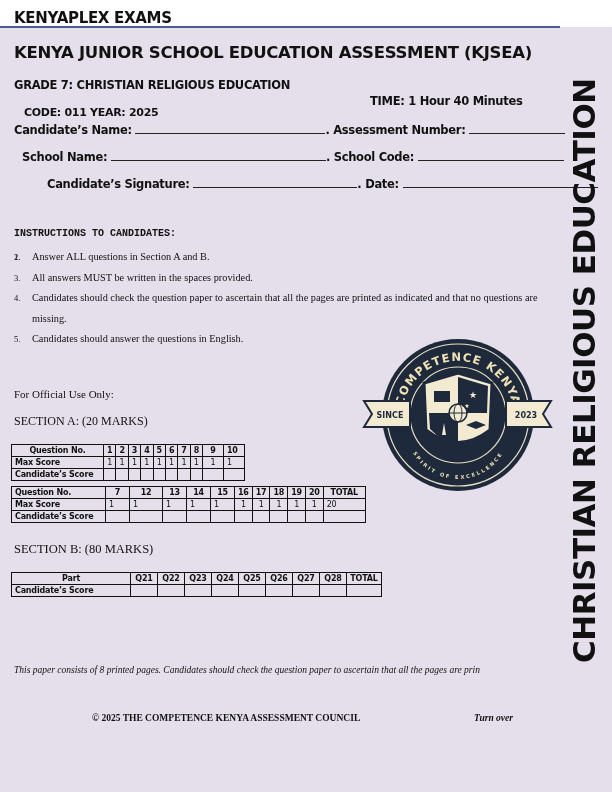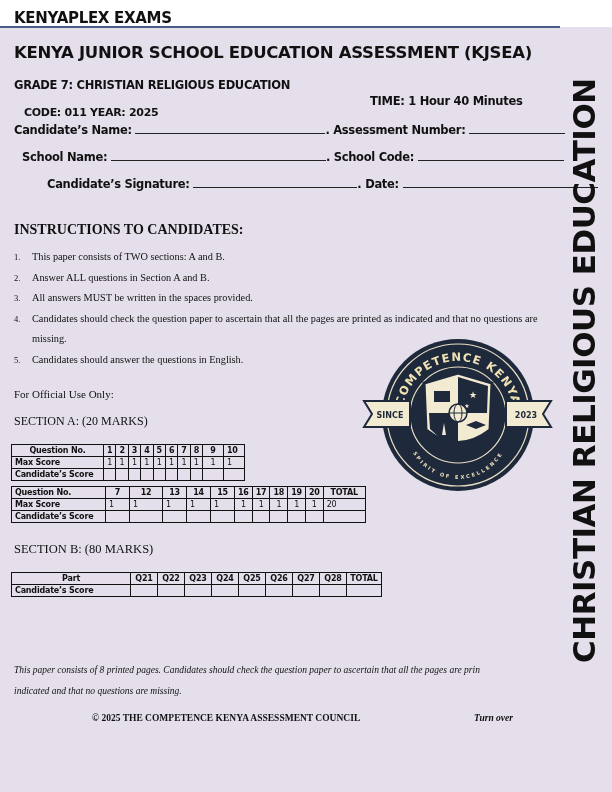--- a/index.html
+++ b/index.html
@@ -7,21 +7,21 @@
   .topband { position:absolute; left:0; top:0; width:612px; height:27px; background:#ffffff; }
   .brand { position:absolute; left:14px; top:9px; font-family:"DejaVu Sans", sans-serif; font-weight:bold; font-size:15px; letter-spacing:-0.3px; color:#111; }
   .rule { position:absolute; left:0; top:26px; width:560px; height:2px; background:#4a5d86; }
   .title { position:absolute; left:14px; top:43px; font-family:"DejaVu Sans", sans-serif; font-weight:bold; font-size:16.5px; letter-spacing:-0.3px; }
   .grade { position:absolute; left:14px; top:78px; font-family:"DejaVu Sans", sans-serif; font-weight:bold; font-size:11.5px; letter-spacing:-0.3px; }
   .code { position:absolute; left:24px; top:94px; font-family:"DejaVu Sans", sans-serif; font-weight:bold; font-size:11px; letter-spacing:-0.3px;margin-top:12px; }
   .time { position:absolute; left:370px; top:94px; font-family:"DejaVu Sans", sans-serif; font-weight:bold; font-size:11.5px; letter-spacing:-0.3px; }
   .field-row { position:absolute; left:14px; font-family:"DejaVu Sans", sans-serif; font-weight:bold; font-size:11.5px; letter-spacing:-0.3px; white-space:nowrap; }
   .blank { display:inline-block; border-bottom:1px solid #222; height:10px; vertical-align:baseline; }
   .serif { font-family:"Liberation Serif", serif; }
-  .instr-head { position:absolute; left:14px; top:222px; font-size:14px; font-weight:bold; }
+  .instr-head { position:absolute; left:14px; top:228px; font-size:10px; font-weight:bold;font-family:Liberation Mono, monospace; }
   .instr { position:absolute; left:14px; top:247px; width:545px; font-size:10.3px; margin:0; padding:0; list-style:none; }
   .instr li { position:relative; padding-left:18px; line-height:20.5px; }
   .instr li .num { position:absolute; left:0; top:0; font-size:8.5px; }
   .official { position:absolute; left:14px; top:388px; font-size:11px; }
   .secA { position:absolute; left:14px; top:414px; font-size:12px; }
   .secB { position:absolute; left:14px; top:542px; font-size:12.5px; }
   table.grid { position:absolute; border-collapse:collapse; font-family:"DejaVu Sans", sans-serif; font-size:8px; letter-spacing:-0.2px; }
   table.grid td { border:1px solid #111; height:11px; padding:0 3px; line-height:11px; white-space:nowrap; }
   table.grid td.h { font-weight:bold; }
   table.grid td.c { text-align:center; }
@@ -54,21 +54,21 @@
   <span class="blank" style="width:146px;"></span>
 </div>
 <div class="field-row" style="top:177px;margin-left:33px;">
   <span>Candidate’s Signature:</span>
   <span class="blank" style="width:164px;"></span><span>. Date:</span>
   <span class="blank" style="width:195px;"></span>
 </div>
 
 <div class="instr-head serif">INSTRUCTIONS TO CANDIDATES:</div>
 <ol class="instr serif">
-  <li><span class="num">1.</span><span>This paper consists of TWO sections: A and B.</span></li>
+  <li><span class="num">1.</span></li>
   <li><span class="num">2.</span><span>Answer ALL questions in Section A and B.</span></li>
   <li><span class="num">3.</span><span>All answers MUST be written in the spaces provided.</span></li>
   <li><span class="num">4.</span><span>Candidates should check the question paper to ascertain that all the pages are printed as indicated and that no questions are missing.</span></li>
   <li><span class="num">5.</span><span>Candidates should answer the questions in English.</span></li>
 </ol>
 
 <div class="official serif">For Official Use Only:</div>
 <div class="secA serif">SECTION A: (20 MARKS)</div>
 
 <table class="grid" style="left:11px; top:444px;">
@@ -221,18 +221,17 @@
   <text x="107" y="73" font-size="6" fill="#f3ead2" text-anchor="middle">★</text>
   <circle cx="98" cy="78" r="9" fill="#f3ead2" stroke="#1e2a3c" stroke-width="1.5"></circle>
   <ellipse cx="98" cy="78" rx="4" ry="9" fill="none" stroke="#1e2a3c" stroke-width="1"></ellipse>
   <line x1="89" y1="78" x2="107" y2="78" stroke="#1e2a3c" stroke-width="1"></line>
   <path d="M 84 88 L 86 100 L 82 100 Z" fill="#f3ead2"></path>
   <polygon points="106,90 116,86 126,90 116,94" fill="#1e2a3c"></polygon>
 </svg>
 
 <div class="note serif">
   <div>This paper consists of 8 printed pages. Candidates should check the question paper to ascertain that all the pages are prin</div>
-  <div>indicated and that no questions are missing.</div>
 </div>
 <div class="copy serif">© 2025 THE COMPETENCE KENYA ASSESSMENT COUNCIL</div>
 <div class="turn serif">Turn over</div>
 
 <div class="vert">CHRISTIAN RELIGIOUS EDUCATION</div>
 
 </body></html>

